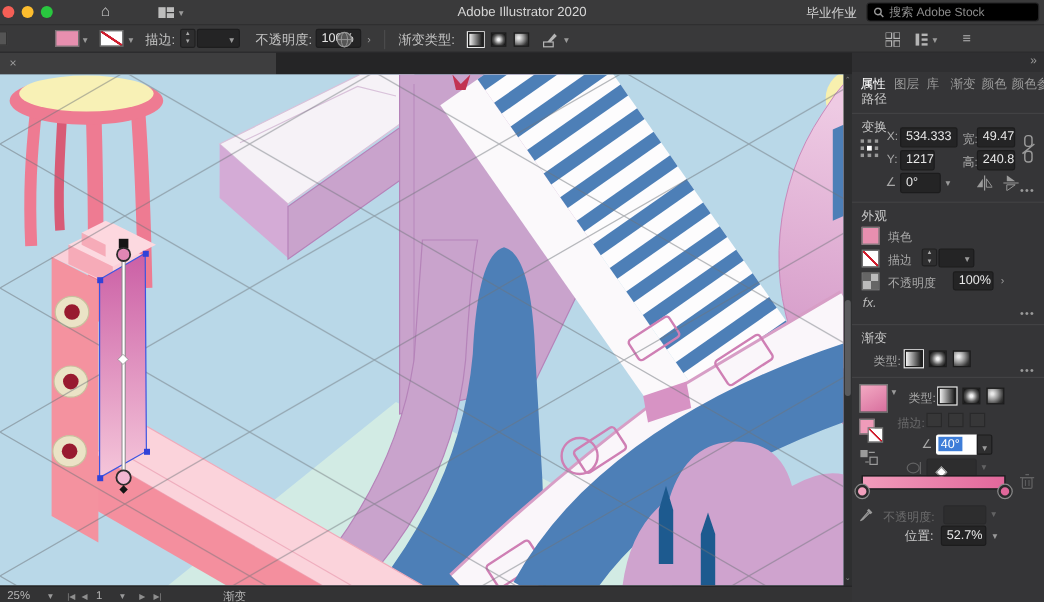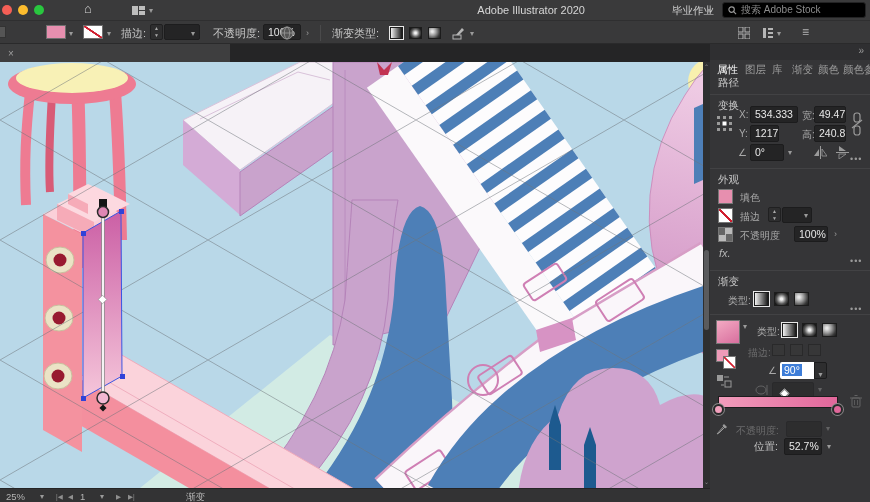--- a/index.html
+++ b/index.html
@@ -6,21 +6,21 @@
   html,body{width:870px;height:502px;overflow:hidden}
   body{position:relative;background:#333436;font-family:"Liberation Sans","DejaVu Sans",sans-serif;color:#c8c8c8;-webkit-font-smoothing:antialiased}
   .abs{position:absolute}
   
   .topbar{left:0;top:0;width:870px;height:20px;background:#3a3a3b}
   .dot{width:10px;height:10px;border-radius:50%;top:5px}
   .home{left:84px;top:1px;font-size:13px;color:#cfcfcf}
   .ws-icon{left:132px;top:6px;width:13px;height:9px}
   .ws-icon i{position:absolute;background:#bdbdbd}
   .chev{color:#9a9a9a;font-size:8px}
-  .title{left:285px;top:4px;width:300px;text-align:right;font-size:11px;color:#d6d6d6}
+  .title{left:285px;top:4px;width:300px;text-align:center;font-size:11px;color:#d6d6d6}
   .menu-basic{left:672px;top:4px;font-size:10.5px;color:#d0d0d0}
   .search{left:722px;top:2px;width:144px;height:16px;background:#000000;border:1px solid #232324;border-radius:3px;display:flex;align-items:center;gap:4px;padding:0 5px}
   .search span{font-size:10px;color:#8c8c8c;white-space:nowrap}
   
   .controlbar{left:0;top:20px;width:870px;height:24px;background:#39393a;border-top:1px solid #2f2f30;border-bottom:1px solid #2a2a2b}
   .chip{width:20px;height:14px;border:1px solid #6f6f6f;top:4px}
   .chip.none{background:linear-gradient(to top right,#fff 44%,#d01f2f 46%,#d01f2f 54%,#fff 56%)}
   .lbl{font-size:11px;color:#c4c4c4;top:5px}
   .field{background:#242425;border:1px solid #1d1d1e;border-radius:2px;color:#e6e6e6;font-size:10.5px;line-height:14px;padding:0 4px;overflow:hidden;white-space:nowrap}
   .stepper{width:13px;height:16px;top:3px;background:#2e2e2f;border:1px solid #202021;border-radius:2px;font-size:5px;color:#aaa;text-align:center;line-height:7px}
@@ -391,21 +391,21 @@
   <span class="abs gt free" style="left:112px;top:279px;width:15px;height:14px"></span>
 
   <div class="abs sw" style="left:6px;top:305px;width:13px;height:13px;background:#ef9bb9"></div>
   <div class="abs sw" style="left:13px;top:312px;width:13px;height:13px;background:linear-gradient(to top right,#fff 44%,#d01f2f 46%,#d01f2f 54%,#fff 56%)"></div>
   <span class="abs flabel dis" style="left:38px;top:302px">描边:</span>
   <span class="abs gt dis" style="left:62px;top:300px;background:#3a3a3b"></span>
   <span class="abs gt dis" style="left:80px;top:300px;background:#3a3a3b"></span>
   <span class="abs gt dis" style="left:98px;top:300px;background:#3a3a3b"></span>
   <span class="abs flabel" style="left:58px;top:321px">∠</span>
   <div class="abs" style="left:70px;top:318px;width:34px;height:17px;background:#fff;border-radius:2px 0 0 2px;font-size:10.5px;line-height:16px;padding:0 2px">
-    <span style="background:#3d7dd8;color:#fff;padding:0 2px">90°</span>
+    <span style="background:#3d7dd8;color:#fff;padding:0 2px">40°</span>
   </div>
   <div class="abs" style="left:104px;top:318px;width:13px;height:17px;background:#2e2e2f;border:1px solid #1c1c1d;border-radius:0 2px 2px 0;text-align:center"><span class="chev">▾</span></div>
   <svg class="abs" style="left:6px;top:330px" width="16" height="14" viewBox="0 0 16 14">
       <rect x="1" y="1" width="6" height="6" fill="#9a9a9a"></rect>
       <rect x="9" y="7" width="6" height="6" fill="none" stroke="#9a9a9a"></rect>
       <path d="M8,3 h5 M8,11 h-3" stroke="#9a9a9a"></path>
     </svg>
   <svg class="abs dis" style="left:44px;top:340px" width="14" height="12" viewBox="0 0 14 12">
       <ellipse cx="7" cy="6" rx="5" ry="4" fill="none" stroke="#9a9a9a"></ellipse>
       <line x1="13" y1="1" x2="13" y2="11" stroke="#9a9a9a"></line>

